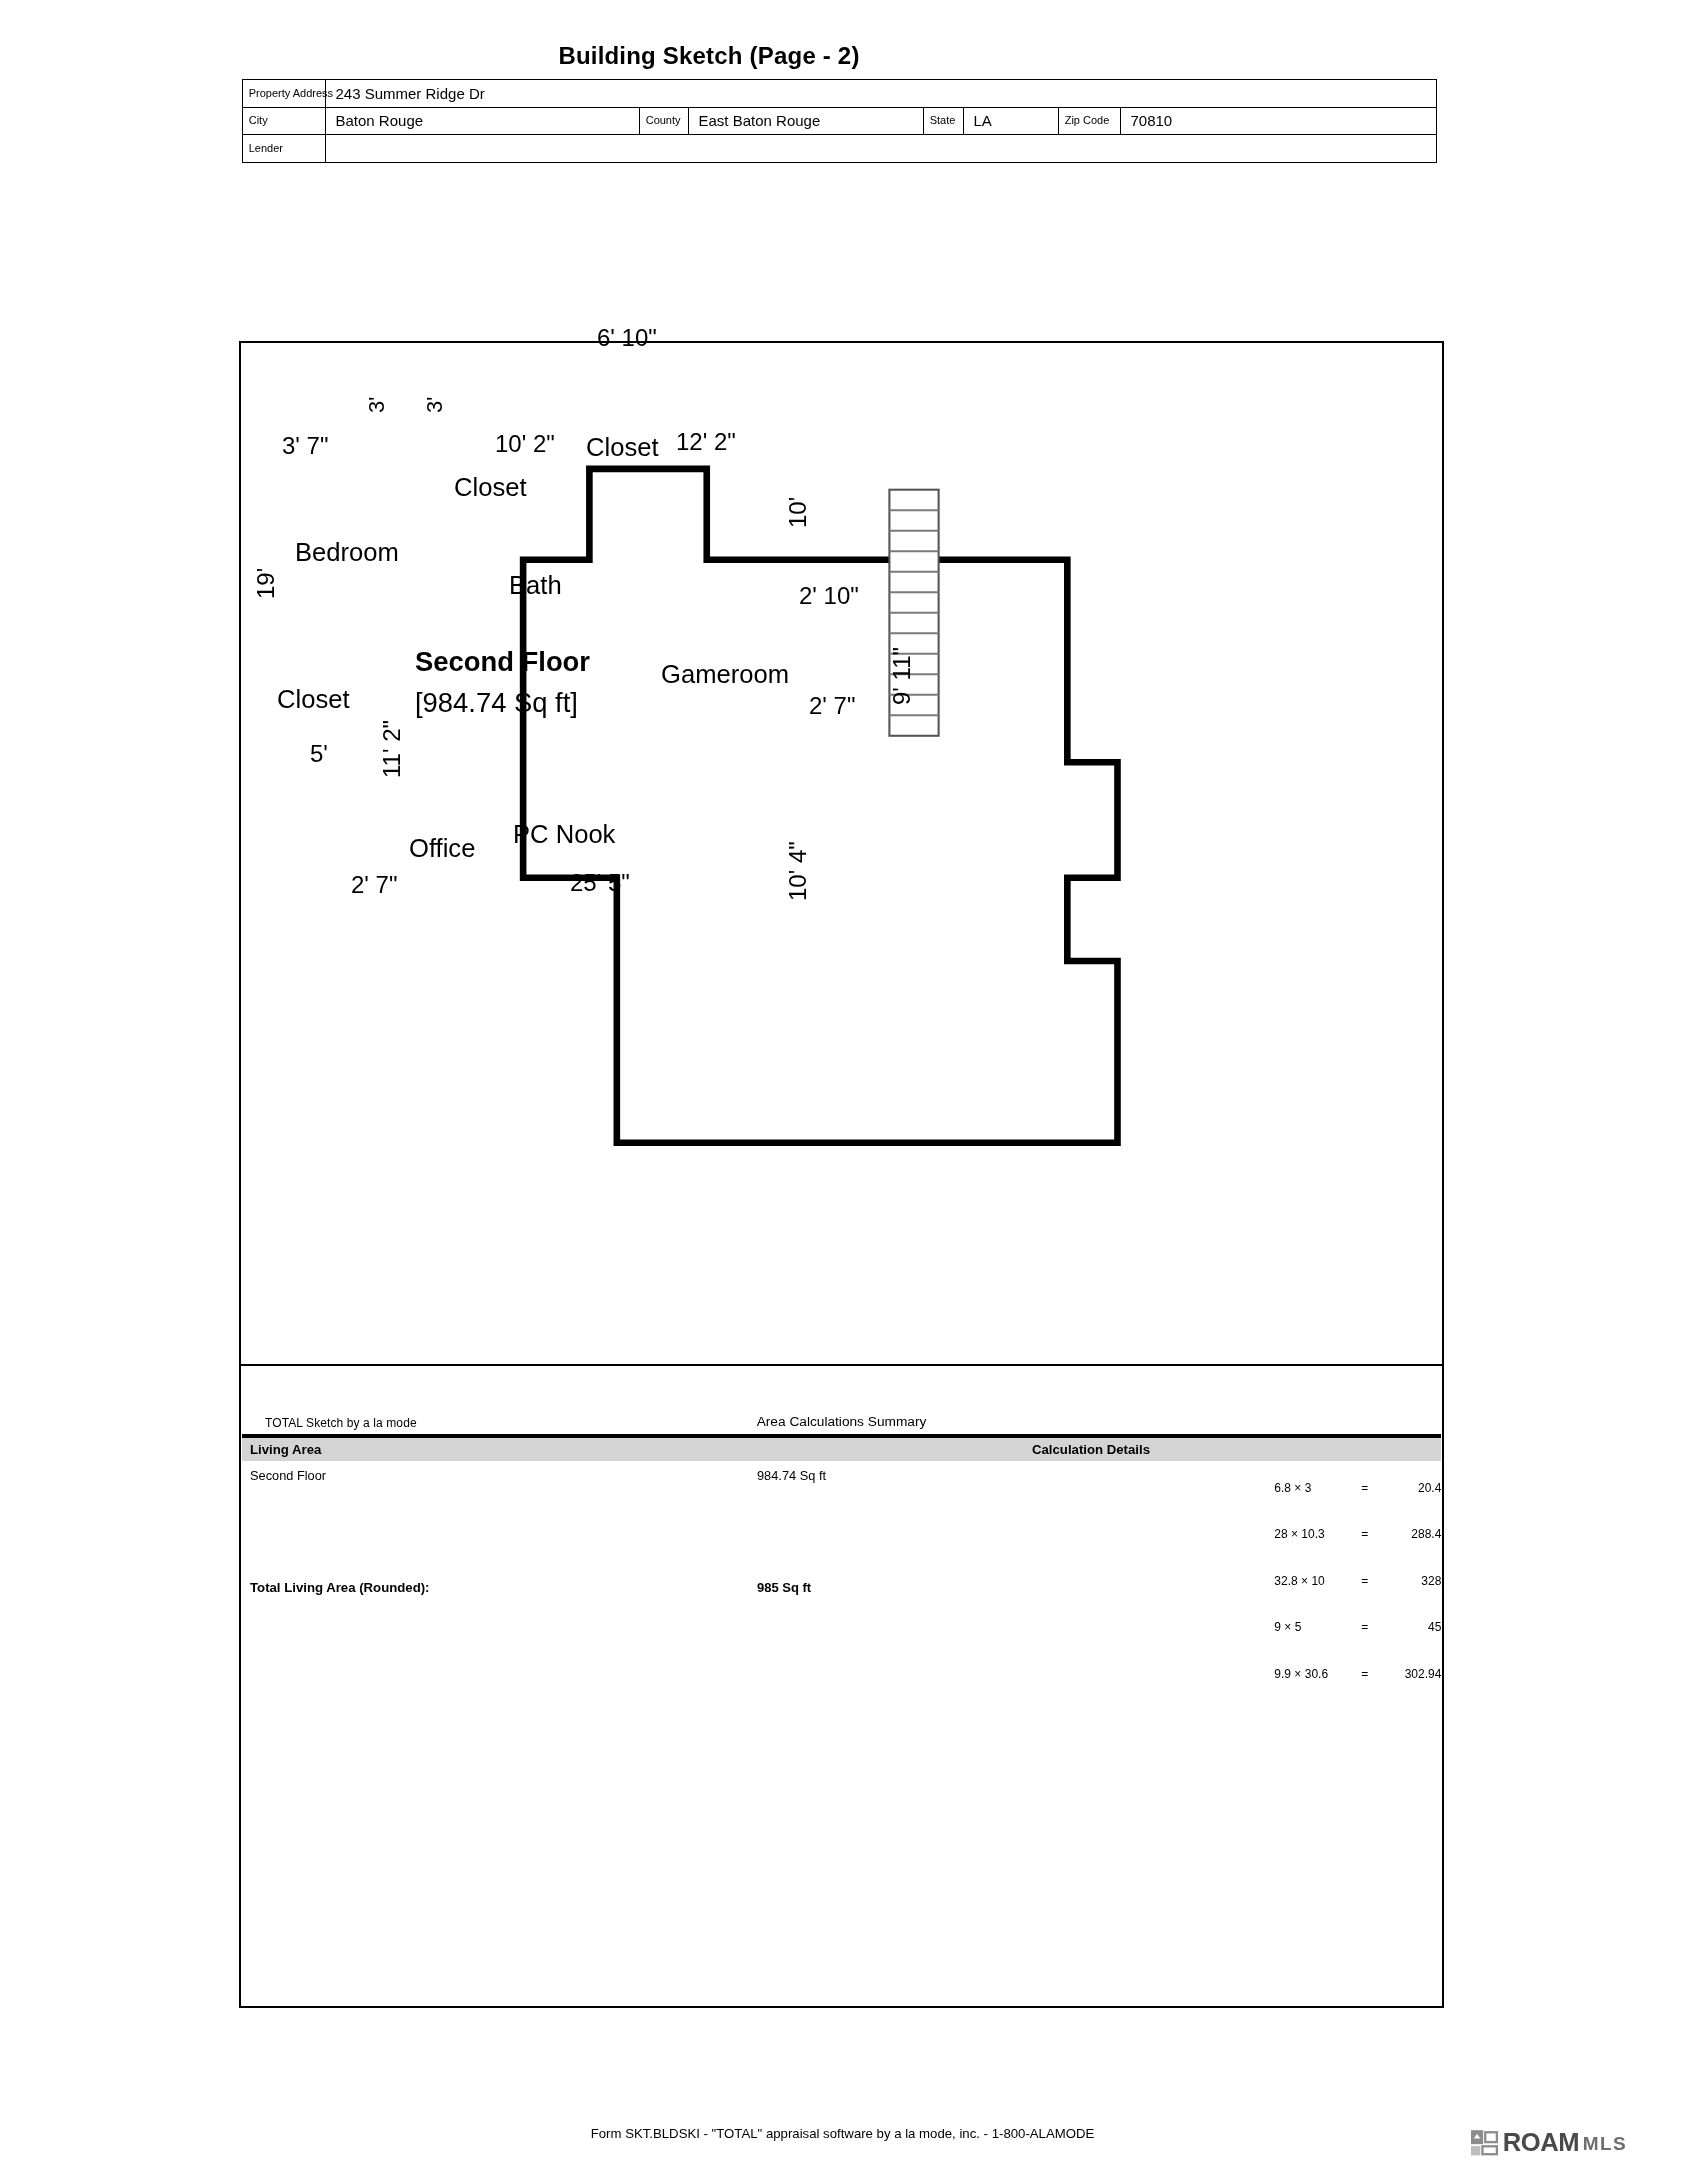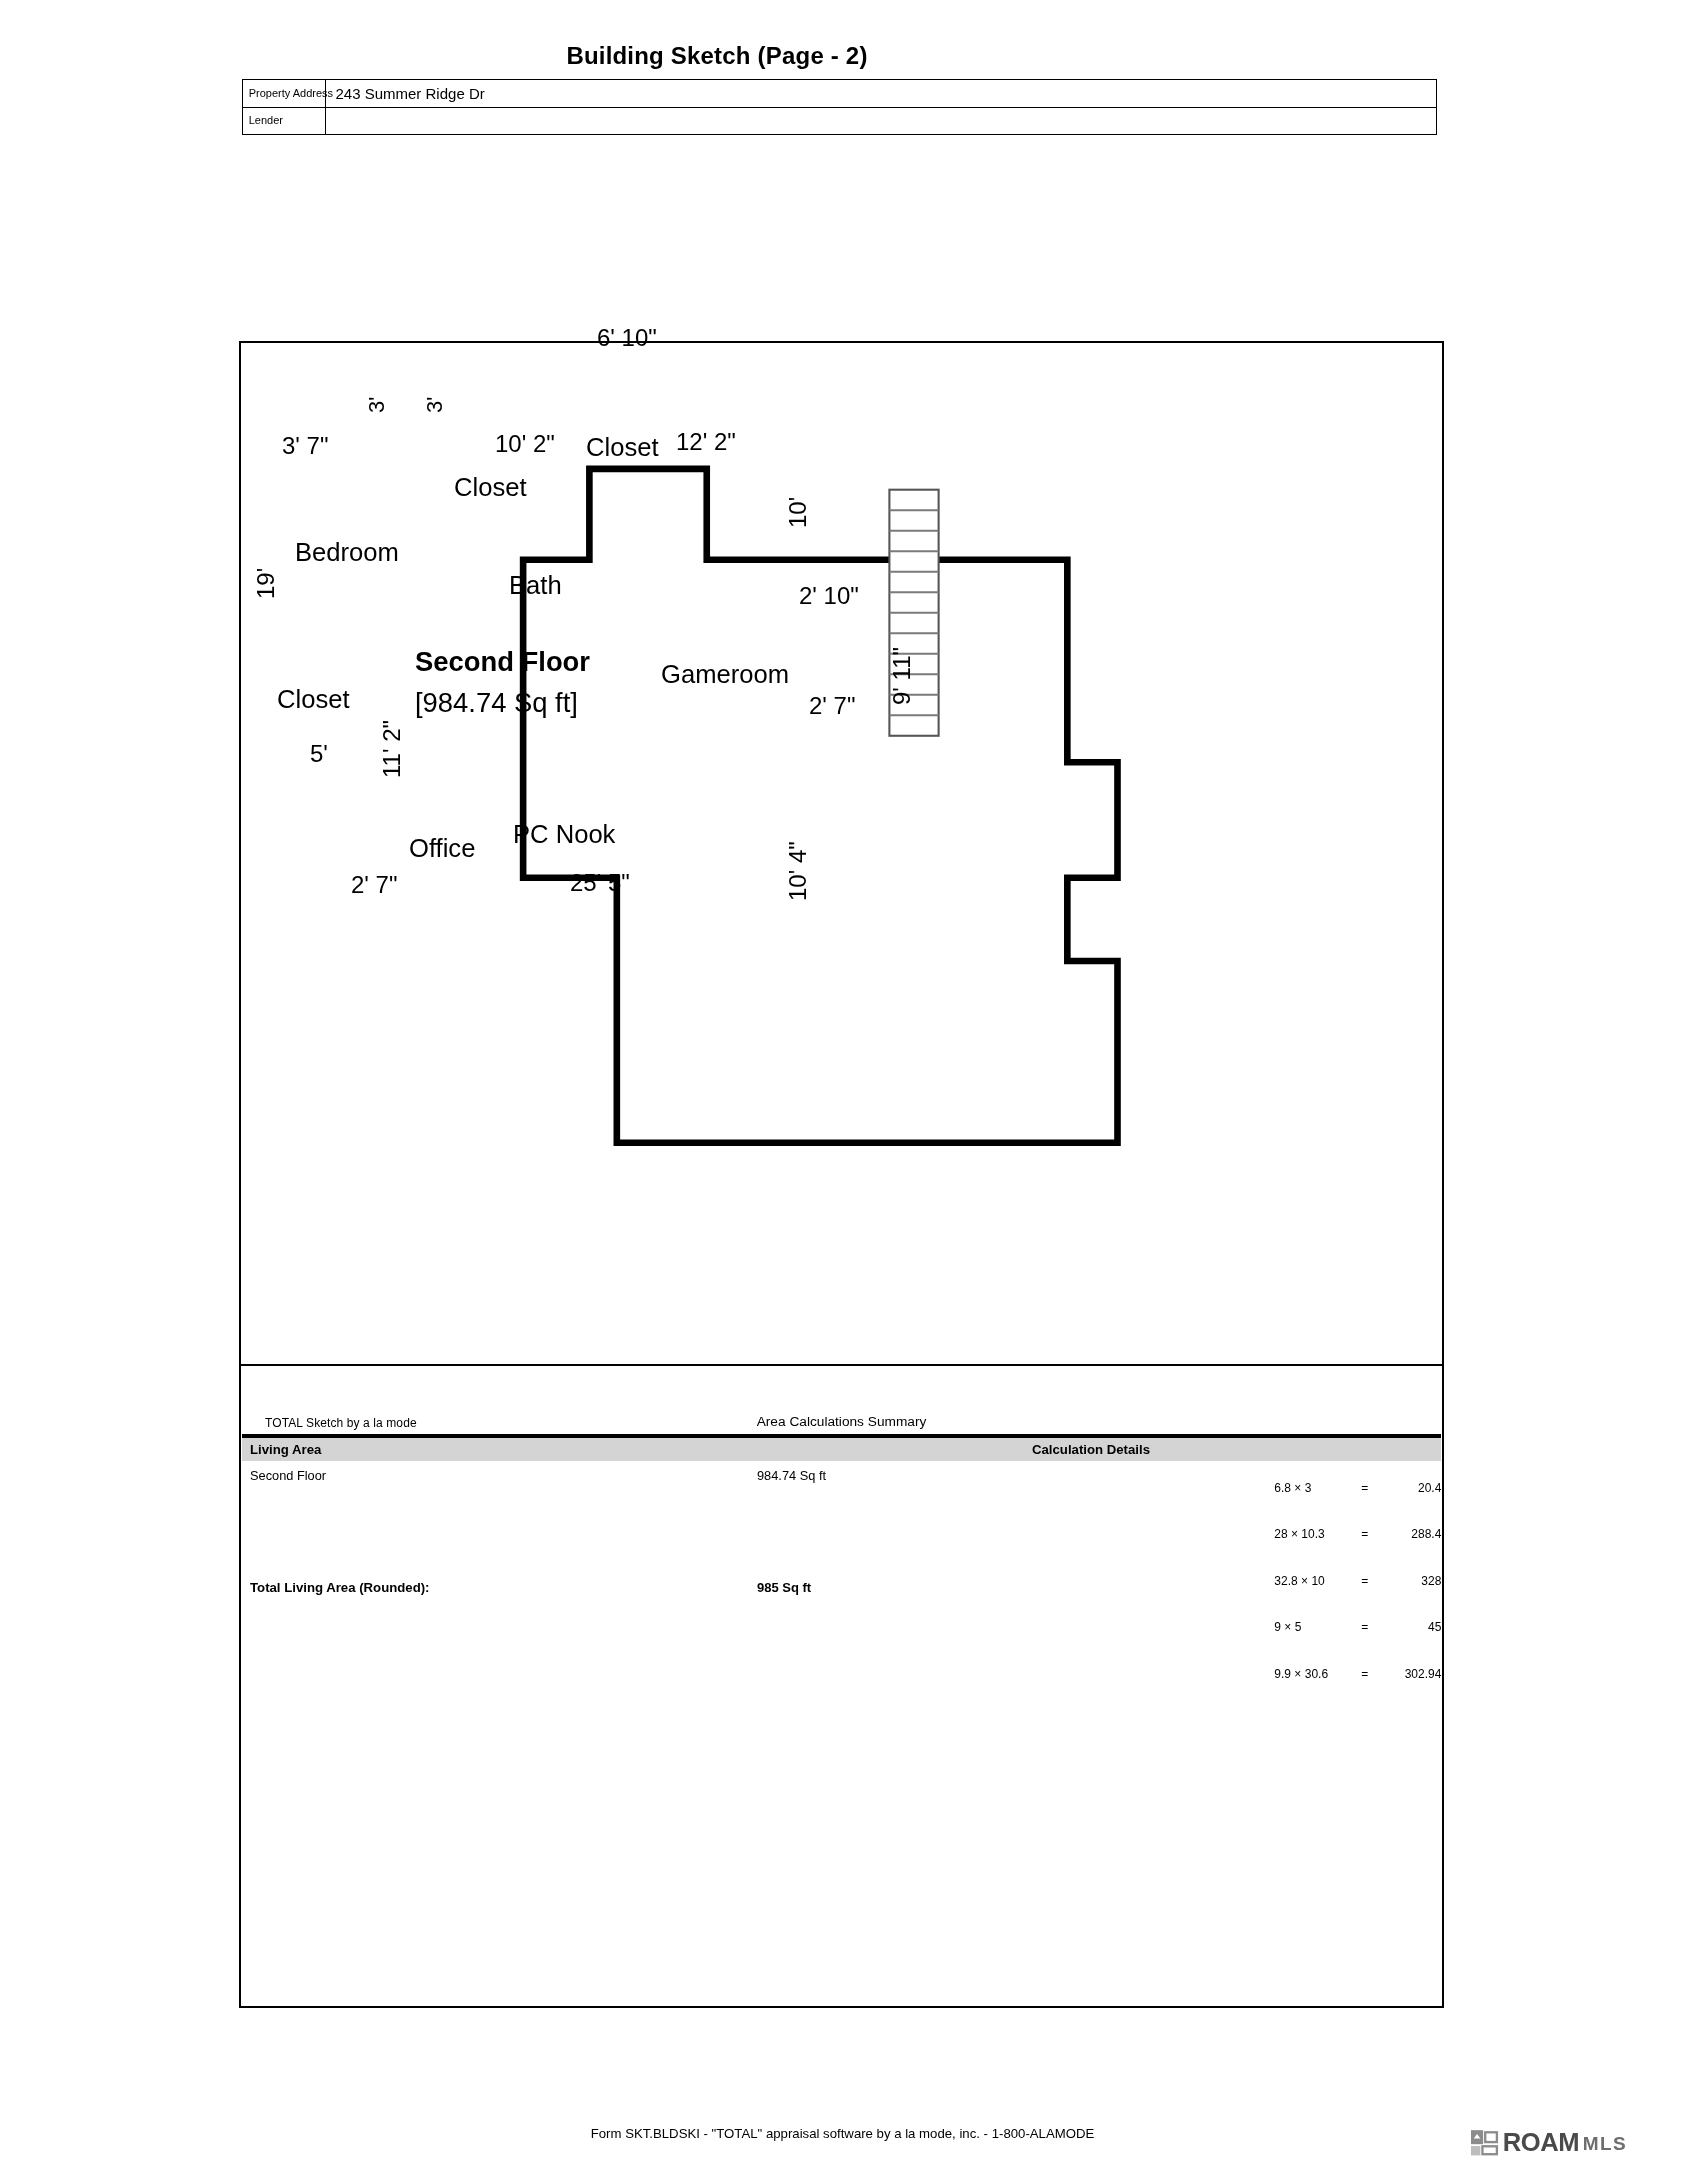--- a/index.html
+++ b/index.html
@@ -12,21 +12,21 @@
     height: 2180px;
     position: relative;
     font-family: "Liberation Sans", sans-serif;
     color: #000000;
     overflow: hidden;
   }
 
   
   .page-title {
     position: absolute;
-    left: 16px;
+    left: 8px;
     top: 42px;
     width: 1402px;
     text-align: center;
     font-size: 24px;
     font-weight: bold;
     letter-spacing: 0.2px;
   }
 
   
   .info-table {
@@ -239,20 +239,30 @@
       <col style="width:235px">
     <col style="width:40px">
       <col style="width:95px">
     <col style="width:62px">
       <col style="width:316px">
   </colgroup>
   <tbody>
   <tr>
     <td class="lbl">Property Address</td>
     <td class="val" colspan="7">243 Summer Ridge Dr</td>
+  </tr>
+  <tr>
+    <td class="lbl">City</td>
+    <td class="val">Baton Rouge</td>
+    <td class="lbl">County</td>
+    <td class="val">East Baton Rouge</td>
+    <td class="lbl">State</td>
+    <td class="val">LA</td>
+    <td class="lbl">Zip Code</td>
+    <td class="val">70810</td>
   </tr>
   <tr>
     <td class="lbl">Lender</td>
     <td class="val" colspan="7"></td>
   </tr>
 </tbody>
   </table>
 
 <div class="sketch-frame">
   <div class="sketch-inner">

